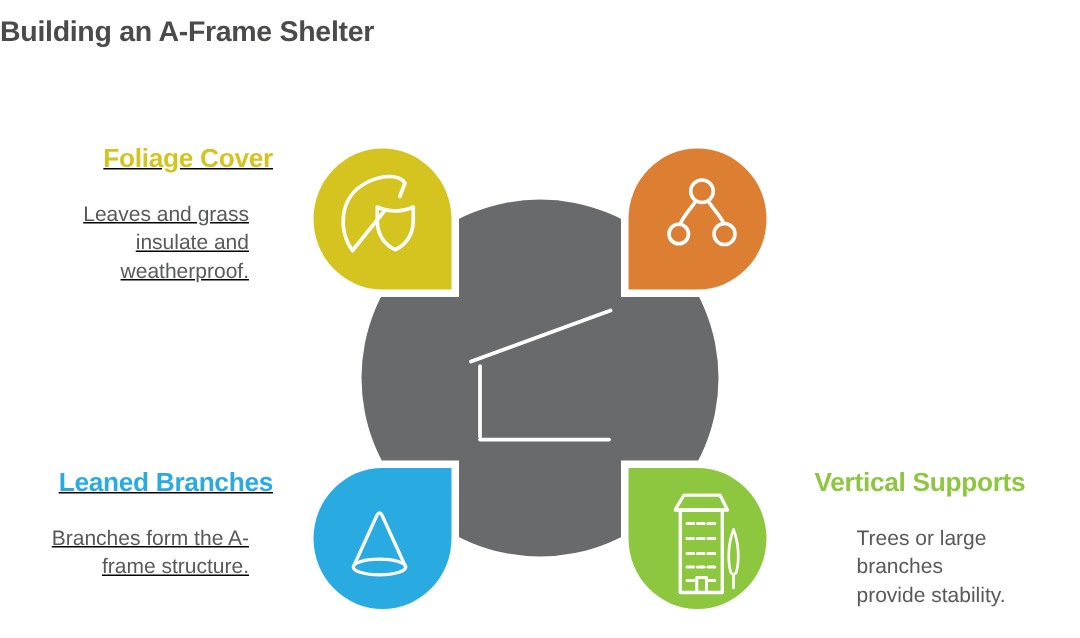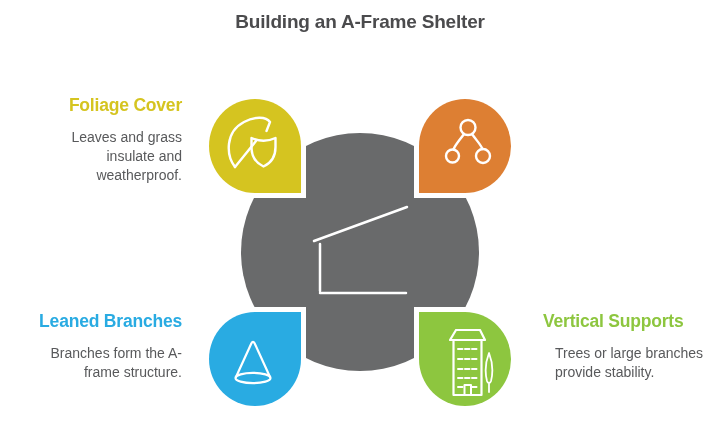--- a/index.html
+++ b/index.html
@@ -1,51 +1,51 @@
 <!DOCTYPE html>
 <html><head>
 <meta charset="utf-8">
 <style>
   html,body { margin:0; padding:0; background:#ffffff; font-family:"Liberation Sans", sans-serif; }
   .canvas {
     position:relative; width:720px; height:425px; background:#ffffff; overflow:hidden;
   }
   .title {
     position:absolute; top:11px; left:0; width:100%;
-    text-align:center; font-size:19px; font-weight:bold; letter-spacing:-0.2px;
+    font-size:19px; font-weight:bold; letter-spacing:-0.2px;
     margin:0;
   }
   .center-svg { position:absolute; left:0; top:0; width:720px; height:425px; z-index:1; }
   .bubble {
     position:absolute; width:92px; height:94px; z-index:2;
     display:flex; align-items:center; justify-content:center;
     box-shadow:0 0 0 5px #ffffff;
   }
   .bubble.tl { left:209px; top:99px;  border-radius:50% 50% 0 50%; }
   .bubble.tr { left:419px; top:99px;  border-radius:50% 50% 50% 0; }
   .bubble.bl { left:209px; top:312px; border-radius:50% 0 50% 50%; }
   .bubble.br { left:419px; top:312px; border-radius:0 50% 50% 50%; }
   .bubble svg { display:block; }
   .icon-shift-tl { transform:translate(-4px,-4px); }
   .icon-shift-tr { transform:translate(3px,-4px); }
   .icon-shift-bl { transform:translate(-2px,2px); }
   .icon-shift-br { transform:translate(7px,4px); }
   .step-text { position:absolute; z-index:3; }
-  .step-text.left  { text-align:right; }
+  .step-text.left  { text-align:right;text-decoration:underline; }
   .step-text.right { text-align:left; }
   .pos-tl { left:0px;   top:95px;  width:182px; }
   .pos-tr { left:543px; top:95px;  width:177px; }
   .pos-bl { left:0px;   top:311px; width:182px; }
   .pos-br { left:543px; top:311px; width:177px; }
   .step-heading {
     margin:0 0 11px 0; font-size:17.5px; font-weight:bold;
     letter-spacing:-0.2px; line-height:1.25;
   }
   .step-body {
-    margin:0; font-size:14px; line-height:19px; white-space:pre-line;padding-left:12px;
+    margin:16px; font-size:14px; line-height:19px; white-space:pre-line;padding-left:12px;
   }
 </style>
 </head>
 <body>
 
 <div class="canvas">
 
   <h1 class="title" style="color: rgb(75, 75, 77);">Building an A-Frame Shelter</h1>
 
   <svg class="center-svg" viewBox="0 0 720 425">

